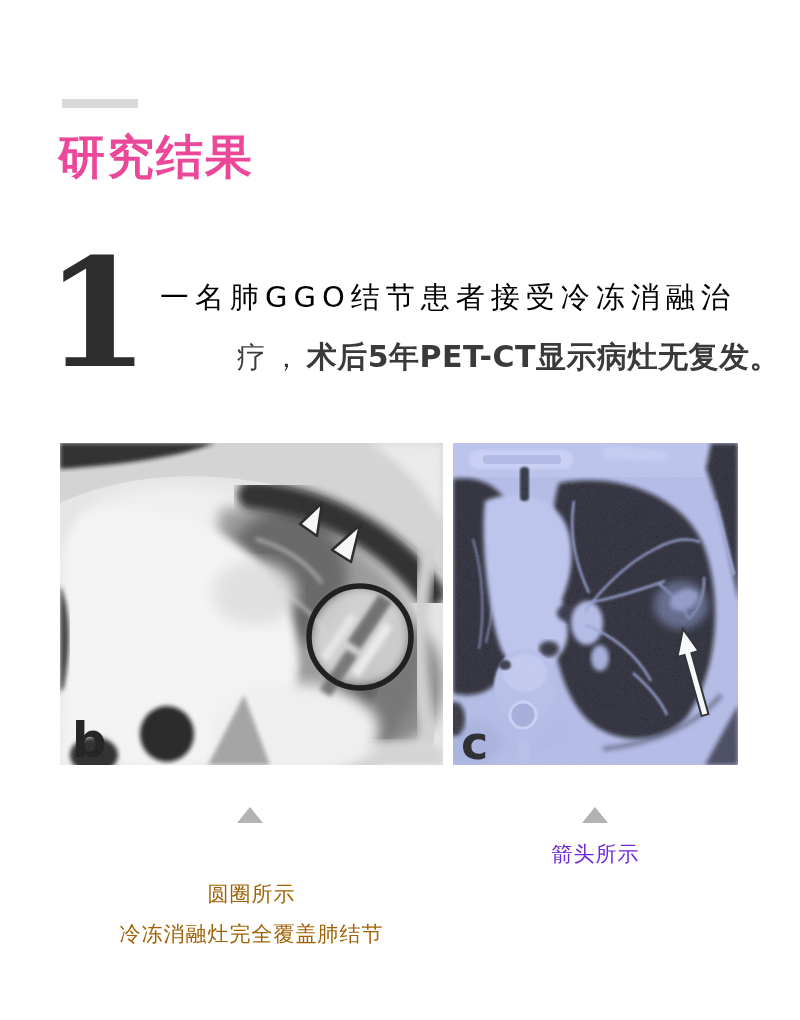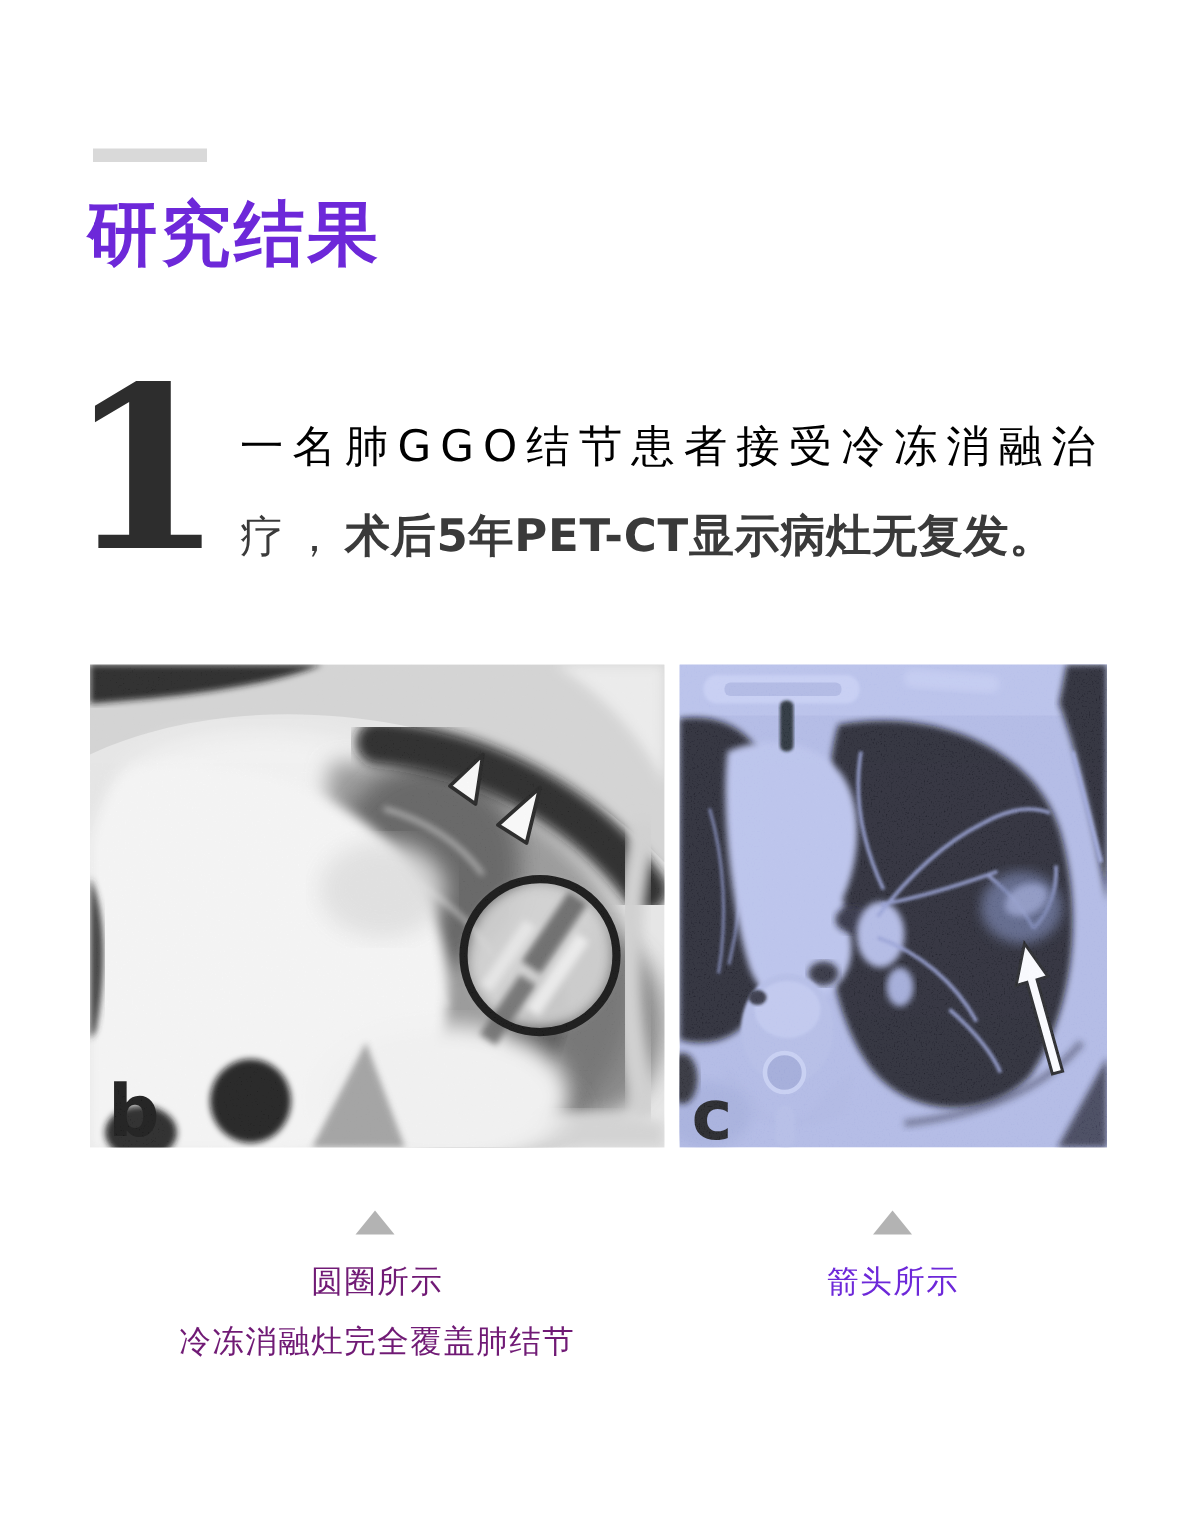--- a/index.html
+++ b/index.html
@@ -19,21 +19,21 @@
     position:absolute;left:45px;top:238px;
     font-family:"DejaVu Serif","Liberation Serif",serif;
     font-size:150px;font-weight:700;color:#2d2d2d;line-height:1;
   }
   .finding-line1{
     position:absolute;left:160px;top:279px;width:600px;
     font-size:29px;color:#3a3a3a;letter-spacing:6px;line-height:36px;white-space:nowrap;
   }
   .finding-line2{
     position:absolute;left:160px;top:339px;width:620px;
-    font-size:29px;color:#3a3a3a;letter-spacing:6px;line-height:36px;white-space:nowrap;
+    font-size:29px;color:#3a3a3a;letter-spacing:6px;line-height:36px;white-space:nowrap;text-align:right;
   }
   .finding-line2 .bold-seg{
     font-weight:700;letter-spacing:0.5px;font-size:30px;
   }
   .figure-left{position:absolute;left:60px;top:443px;width:383px;height:322px;}
   .figure-right{position:absolute;left:453px;top:443px;width:285px;height:322px;}
   .figure-left svg,.figure-right svg{display:block;}
   .pointer-up{
     position:absolute;top:807px;width:0;height:0;
     border-left:13px solid transparent;border-right:13px solid transparent;
@@ -48,21 +48,21 @@
   .caption-left{left:60px;width:383px;}
   .caption-right{left:453px;width:285px;}
 </style>
 </head>
 <body>
 
 <div class="page">
 
   <div class="accent-bar" style="background-color: rgb(217, 217, 217);"></div>
 
-  <div class="page-title" style="color: #6d28d9;">研究结果</div>
+  <div class="page-title" style="color: #ec4899;">研究结果</div>
 
   <div class="finding-number" style="color: rgb(45, 45, 45);">1</div>
 
   <div class="finding-line1" style="color: #000000;">一名肺GGO结节患者接受冷冻消融治</div>
 
   <div class="finding-line2" style="color: rgb(58, 58, 58);">
     <span>疗，</span><span class="bold-seg">术后5年PET-CT显示病灶无复发。</span>
   </div>
 
   <div class="figure-left">
@@ -186,21 +186,21 @@
       </g>
       <polygon points="230,186 245.6,208 238.4,210.1 255.4,271.1 248.6,272.9 231.6,211.9 224.4,214" fill="#ffffff" stroke="#0a0a0a" stroke-width="2"></polygon>
       <text x="8" y="316" font-size="46" font-weight="bold" fill="#050505" font-family="DejaVu Sans, sans-serif">c</text>
       <rect width="285" height="322" filter="url(#grainR)" opacity="0.2"></rect>
     </svg>
   </div>
 
   <div class="pointer-up pointer-left" style="border-bottom-color: rgb(179, 179, 179);"></div>
   <div class="pointer-up pointer-right" style="border-bottom-color: rgb(179, 179, 179);"></div>
 
-  <div class="caption caption-left" style="color: #701a75;">
+  <div class="caption caption-left" style="color: #a16207; margin-top: 40px;">
     <div>圆圈所示</div>
     <div>冷冻消融灶完全覆盖肺结节</div>
   </div>
 
   <div class="caption caption-right" style="color: #6d28d9;">
     <div>箭头所示</div>
   </div>
 
 </div>
 

